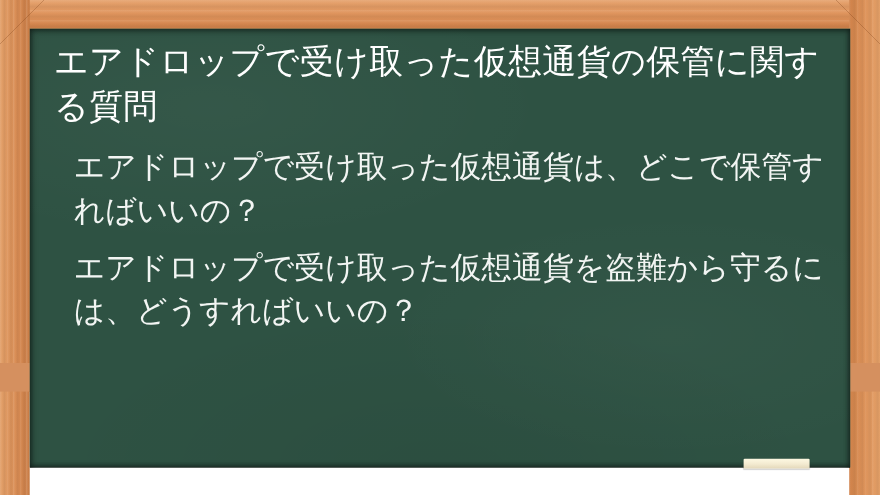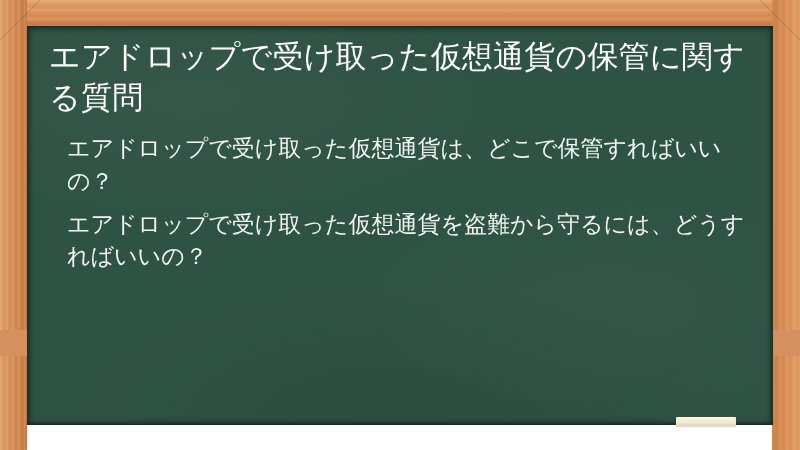--- a/index.html
+++ b/index.html
@@ -142,27 +142,27 @@
     max-width: 700px;
   }
 
   .qlist {
     list-style: none;
     margin: 14px 0 0 0;
     padding: 0 0 0 24px;
   }
   .qitem {
     color: #f2f5f3;
-    font-size: 23px;
+    font-size: 28px;
     line-height: 1.40;
     margin: 0 0 13px 0;
     max-width: 690px;
     text-indent: 0;
   }
-  .qitem:last-child { margin-bottom: 0; font-family: Liberation Mono, monospace; }
+  .qitem:last-child { margin-bottom: 0; }
 
   
   .chalk {
     position: absolute;
     left: 676px;
     top: 417px;
     width: 60px;
     height: 9px;
     background: linear-gradient(180deg, #fdf8e2 0%, #f3ead0 55%, #e3d8ba 100%);
     border-radius: 1px;

